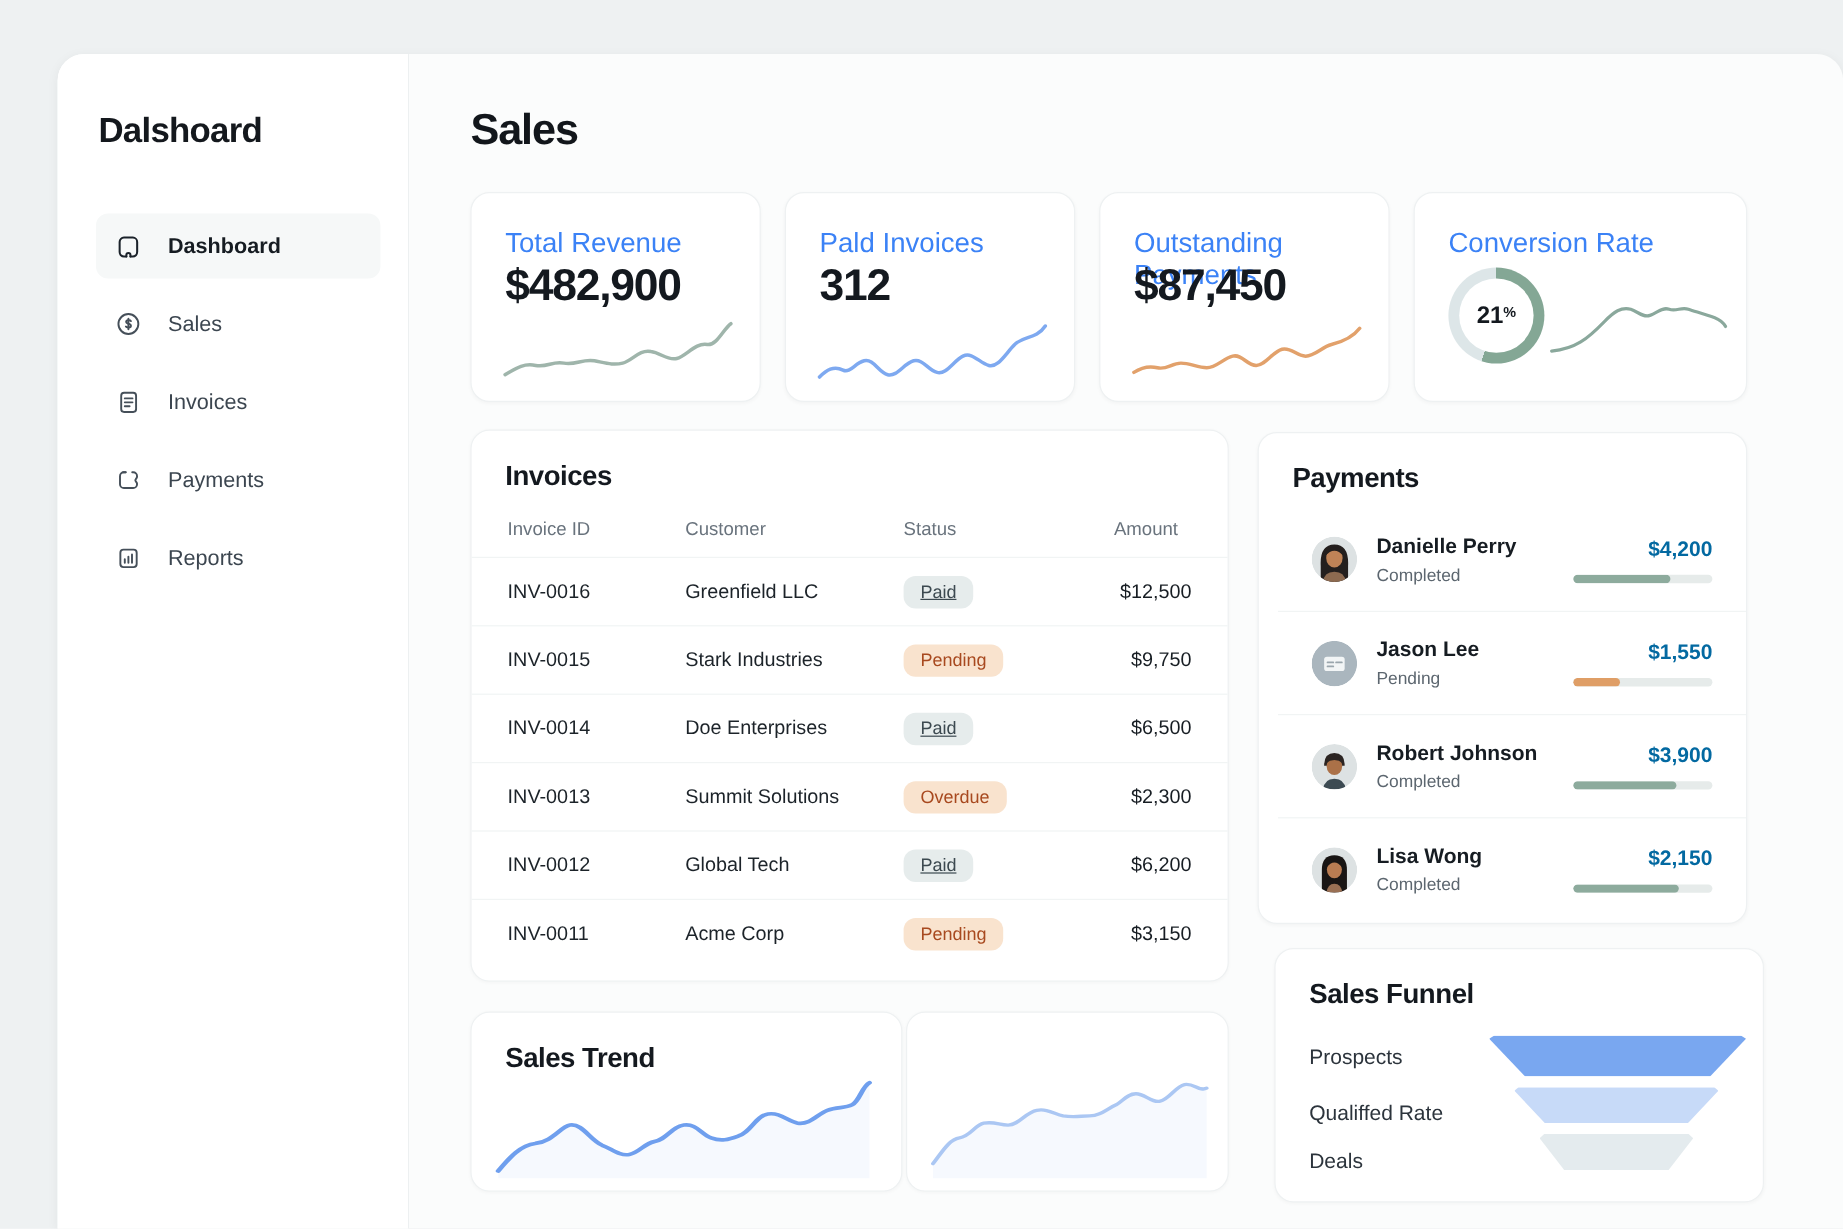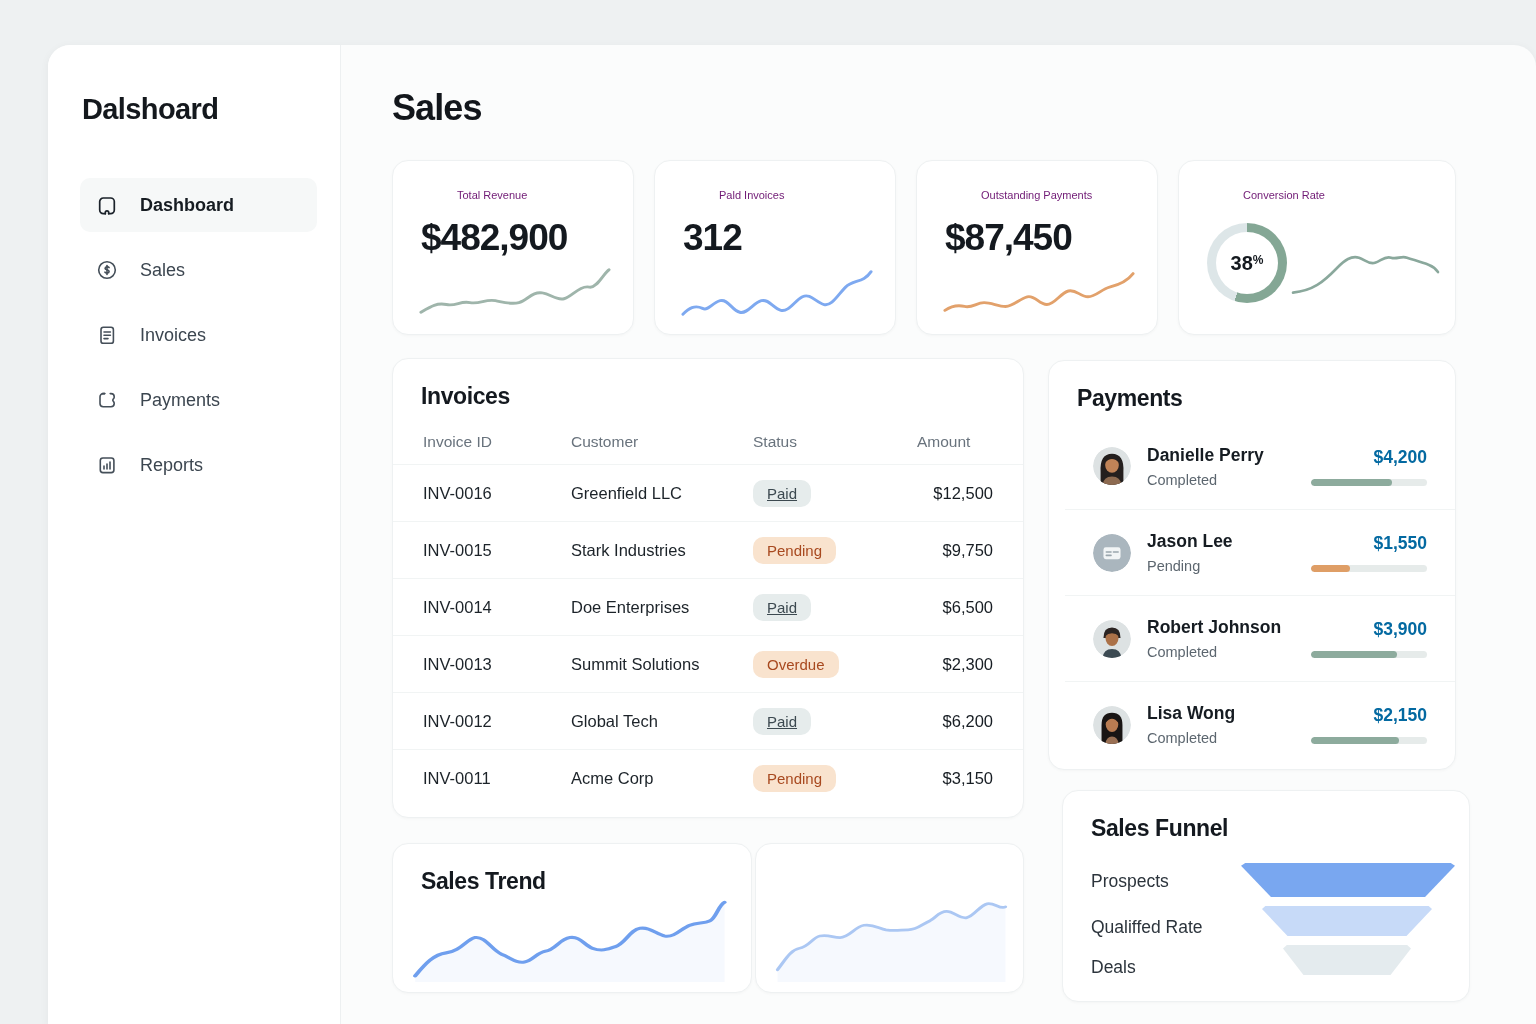--- a/index.html
+++ b/index.html
@@ -45,41 +45,41 @@
     background:#ffffff; border:1px solid #eef1f2; border-radius:16px;
     box-shadow:0 1px 3px rgba(20,30,40,0.03); position:absolute;
   }
   
   .kpi-row { position:absolute; left:51px; top:115px; width:1064px; height:175px; display:flex; gap:20px; }
   .kpi-card {
     position:relative; flex:1; background:#fff; border:1px solid #eef1f2;
     border-radius:16px; box-shadow:0 1px 3px rgba(20,30,40,0.03); overflow:hidden;
   }
   .kpi-card.wide { flex:1.15; }
-  .kpi-label { position:absolute; left:28px; top:28px; font-size:11px; font-weight:500; color:#701a75;margin-left:36px; }
+  .kpi-label { position:absolute; left:28px; top:28px; font-size:23px; font-weight:500; color:#3b82f6; }
   .kpi-value { position:absolute; left:28px; top:56px; font-size:37px; font-weight:700; letter-spacing:-1px; color:#14191f; }
   .kpi-spark { position:absolute; left:24px; right:20px; bottom:14px; height:58px; }
   .kpi-spark svg, .trend-svg svg, .conv-spark svg { width:100%; height:100%; display:block; }
   
   .donut { position:absolute; left:28px; top:62px; width:80px; height:80px; border-radius:50%; }
   .donut::before { content:""; position:absolute; inset:9px; background:#fff; border-radius:50%; }
   .donut-text { position:absolute; inset:0; display:flex; align-items:center; justify-content:center; font-weight:700; color:#14191f; }
   .donut-val { font-size:20px; }
   .donut-pct { font-size:12px; margin-top:-7px; }
   .conv-spark { position:absolute; left:112px; right:14px; top:72px; height:72px; }
 
   
   #invoices { left:51px; top:313px; width:632px; height:460px; }
   .card-title { position:absolute; left:28px; top:24px; font-size:23px; font-weight:700; letter-spacing:-0.4px; color:#14191f; }
   .inv-head {
     position:absolute; top:74px; left:0; right:0;
     display:grid; grid-template-columns:148px 182px 164px 1fr; padding:0 30px;
     color:#69737d; font-size:15.5px;
   }
-  .inv-head .col-amount { text-align:left; }
+  .inv-head .col-amount { text-align:center; }
   .inv-body { position:absolute; top:105px; left:0; right:0; }
   .inv-row {
     display:grid; grid-template-columns:148px 182px 164px 1fr; padding:0 30px;
     height:57px; align-items:center; border-top:1px solid #f1f4f4;
     font-size:16.5px; color:#1c2329; cursor:pointer;
   }
   .inv-amount { text-align:right; font-weight:500; color:#171d23; }
   .badge { display:inline-block; justify-self:start; padding:5px 14px; border-radius:10px; font-size:15px; }
   .b-paid { background:#e6ecec; color:#3c4950;text-decoration:underline; }
   .b-warn { background:#f9e3ce; color:#a8491f; }
@@ -209,21 +209,21 @@
           <svg viewBox="0 0 200 60" preserveAspectRatio="none">
             <path fill="none" stroke-width="3" stroke-linecap="round" d="M4 50 C10 46,16 44,24 46 C32 48,36 42,44 42 C52 42,58 46,66 46 C74 46,80 38,88 36 C96 34,100 44,108 44 C116 44,122 32,130 30 C138 28,142 36,150 36 C158 36,164 28,172 26 C180 24,190 20,196 12" stroke="#e2a16b"></path>
           </svg>
         </div>
       </div>
 
       <div class="kpi-card wide">
         <div class="kpi-label">Conversion Rate</div>
         <div class="donut" style="background: conic-gradient(rgb(132, 167, 149) 0deg, rgb(132, 167, 149) 55%, rgb(221, 230, 232) 0deg);">
           <div class="donut-text">
-            <span class="donut-val">38</span>
+            <span class="donut-val">21</span>
               <span class="donut-pct">%</span>
           </div>
         </div>
         <div class="conv-spark">
           <svg viewBox="0 0 150 70" preserveAspectRatio="none">
             <path fill="none" stroke-width="2.6" stroke-linecap="round" d="M2 58 C22 56,32 48,46 34 C54 26,60 22,68 24 C74 26,78 31,84 29 C90 27,94 22,100 24 C106 26,110 22,116 24 C122 26,130 28,138 31 C142 32.5,145 35,147 38" stroke="#8aa89c"></path>
           </svg>
         </div>
       </div>
 

